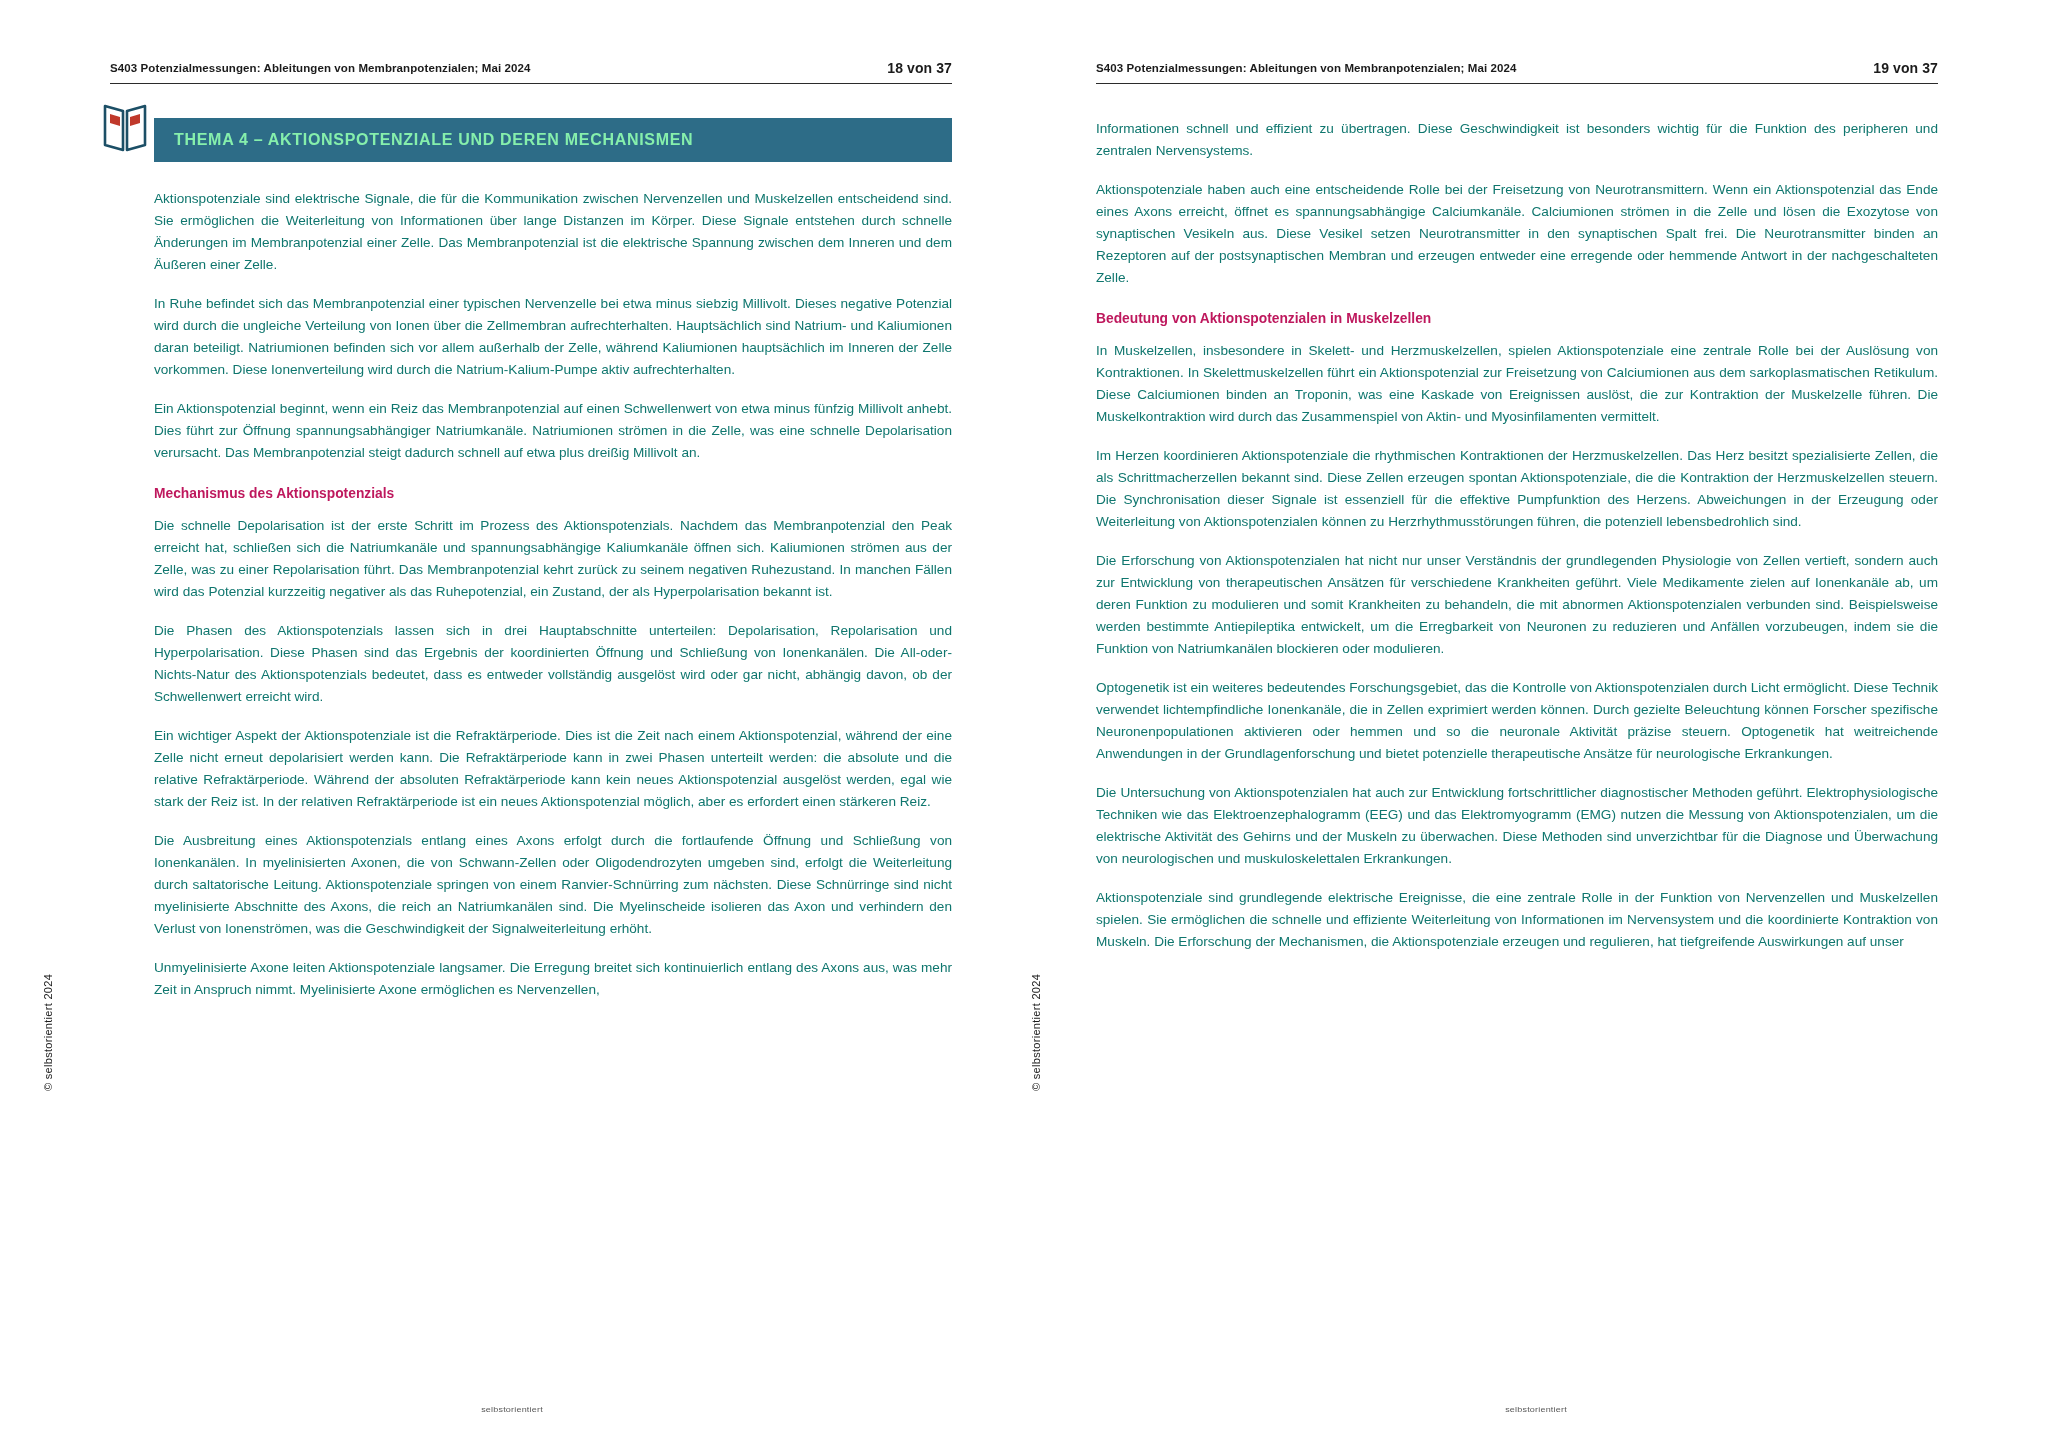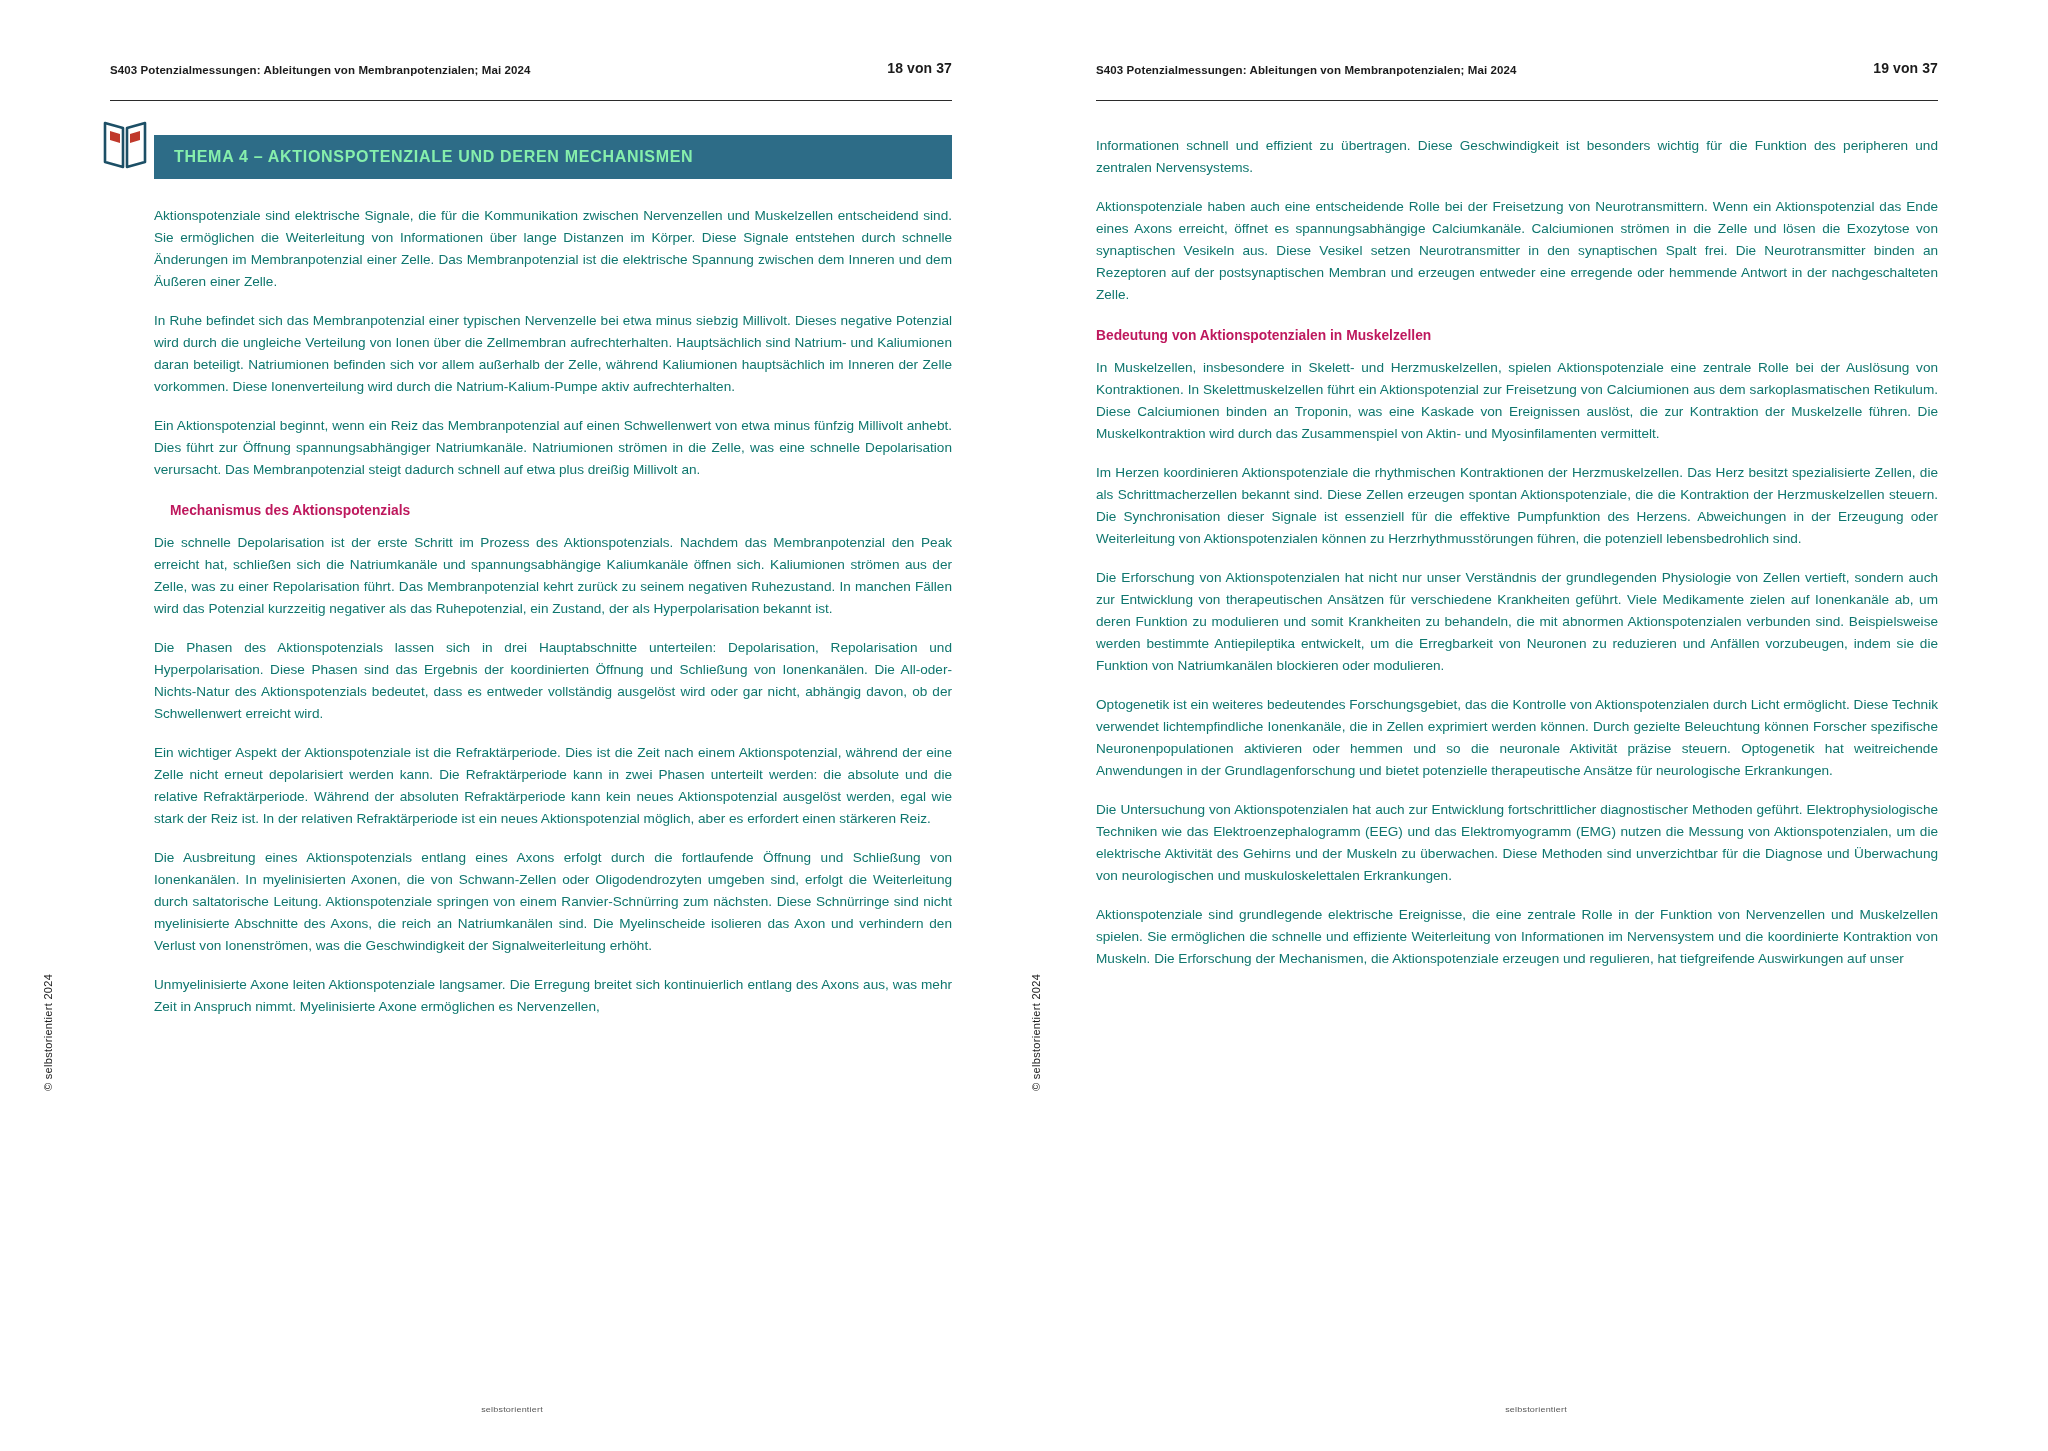--- a/index.html
+++ b/index.html
@@ -25,23 +25,23 @@
     width: 1024px;
     height: 1451px;
     box-sizing: border-box;
     background: #ffffff;
   }
   .page-left  { padding: 60px 72px 0 110px; }
   .page-right { padding: 60px 110px 0 72px; }
 
   .runhead {
     display: flex;
-    align-items: flex-end;
+    align-items: center;
     border-bottom: 1.2px solid #2b2b2b;
-    padding-bottom: 24px;
+    padding-bottom: 7px;
     font-size: 11.5px;
     letter-spacing: 0.1px;
     color: #1b1b1b;
   }
   .runhead .rh-title { flex: 1 1 auto; font-weight: 600; }
   .runhead .rh-page  { flex: 0 0 auto; font-weight: 700; font-size: 14px; }
   .page-right .runhead .rh-page { margin-left: 20px; }
 
   .content {
     margin-top: 34px;
@@ -78,21 +78,21 @@
     color: #0f766e;
     hyphens: auto;
   }
   .page-left p.body { margin-left: 44px; }
   h3.sub {
     font-size: 13.8px;
     font-weight: 700;
     margin: 22px 0 14px 0;
     color: #be185d;
   }
-  .page-left h3.sub { margin-left: 60px; }
+  .page-left h3.sub { margin-left: 44px; }
 
   
   .sidenote {
     position: absolute;
     left: 54px;
     bottom: 360px;
     transform: rotate(-90deg);
     transform-origin: left bottom;
     font-size: 11px;
     letter-spacing: 0.3px;

